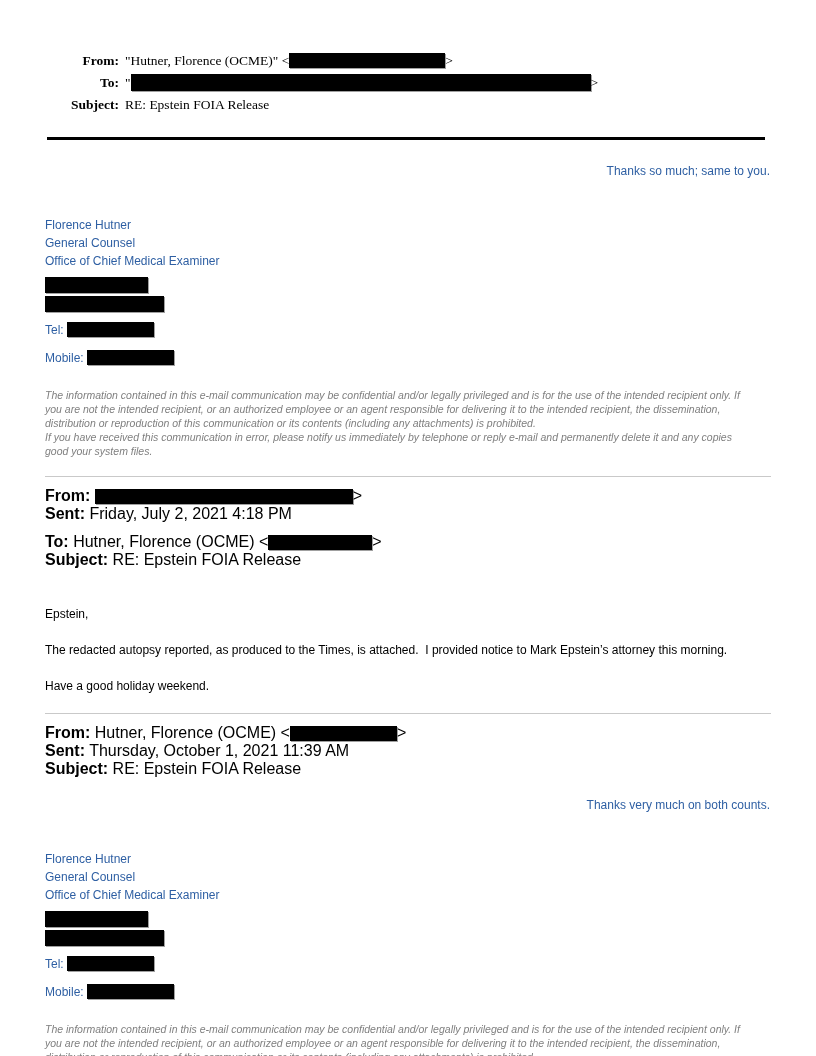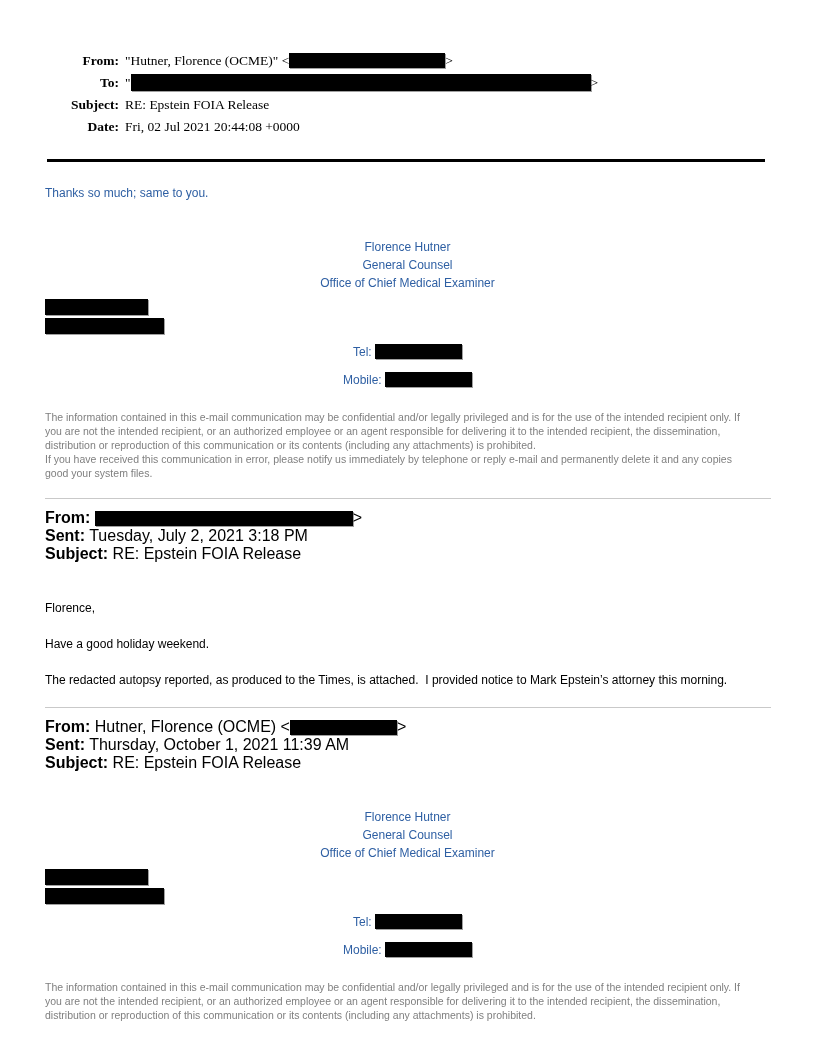--- a/index.html
+++ b/index.html
@@ -51,37 +51,38 @@
   }
   .quote-divider {
     border: none;
     border-top: 1px solid #c9c9c9;
     width: 726px;
     margin: 18px 0 5px 0;
   }
 
   
   .body-text { font-size: 12px; line-height: 18px; }
-  .blue { color: #2E5FA3; }
+  .blue { color: #2E5FA3; text-align: right; }
   .mt-line { margin-top: 18px; }
   .mt-2line { margin-top: 36px; }
   .reply-first { margin-top: 22px; }
   .para { max-width: 725px; }
 
   
   .signature { font-size: 12px; line-height: 18px; margin-top: 36px; }
-  .sig-line { color: #2E5FA3; text-align: center; }
+  .sig-line { color: #2E5FA3; }
 
   
   .disclaimer {
     color: #7f7f7f;
     font-size: 10.5px;
     line-height: 14px;
     max-width: 712px;
     margin-top: 20px;
+    font-style: italic;
   }
   .disclaimer span { display: block; }
 
   
   .quoted-header { font-size: 16px; line-height: 18px; }
   .qlabel { font-weight: bold; }
 </style>
 </head>
 <body>
 
@@ -90,24 +91,20 @@
     <span class="hlabel">From:</span>
     <span class="hvalue"><span>"Hutner, Florence (OCME)" &lt;</span><span class="redact" style="width:156px"></span><span>&gt;</span></span>
   </div>
   <div class="hrow">
     <span class="hlabel">To:</span>
     <span class="hvalue"><span>"</span><span class="redact tall" style="width:460px"></span><span>&gt;</span></span>
   </div>
   <div class="hrow">
     <span class="hlabel">Subject:</span>
     <span class="hvalue">RE: Epstein FOIA Release</span>
-  </div>
-  <div class="hrow">
-    <span class="hlabel">Date:</span>
-    <span class="hvalue">Fri, 02 Jul 2021 20:44:08 +0000</span>
   </div>
 </div>
 
 <div class="thick-rule"></div>
 
 <div class="body-text">
   <div class="blue reply-first">Thanks so much; same to you.</div>
 
   <div class="signature">
     <div class="sig-line">Florence Hutner</div>
@@ -120,35 +117,37 @@
   </div>
 
   <div class="disclaimer">
     <span>The information contained in this e-mail communication may be confidential and/or legally privileged and is for the use of the intended recipient only. If you are not the intended recipient, or an authorized employee or an agent responsible for delivering it to the intended recipient, the dissemination, distribution or reproduction of this communication or its contents (including any attachments) is prohibited.</span>
     <span>If you have received this communication in error, please notify us immediately by telephone or reply e-mail and permanently delete it and any copies good your system files.</span>
   </div>
 
   <hr class="quote-divider">
   <div class="quoted-header">
     <div class="redact-line"><span class="qlabel">From:</span> <span class="redact" style="width:258px"></span><span>&gt;</span></div>
-    <div><span class="qlabel">Sent:</span> <span>Tuesday, July 2, 2021 3:18 PM</span></div>
+    <div><span class="qlabel">Sent:</span> <span>Friday, July 2, 2021 4:18 PM</span></div>
+    <div class="redact-line"><span class="qlabel">To:</span> <span>Hutner, Florence (OCME) &lt;</span><span class="redact" style="width:104px"></span><span>&gt;</span></div>
     <div><span class="qlabel">Subject:</span> <span>RE: Epstein FOIA Release</span></div>
   </div>
 
-  <div class="mt-2line">Florence,</div>
+  <div class="mt-2line">Epstein,</div>
+  <div class="mt-line para">The redacted autopsy reported, as produced to the Times, is attached.&nbsp; I provided notice to Mark Epstein’s attorney this morning.</div>
   <div class="mt-line">Have a good holiday weekend.</div>
-  <div class="mt-line para">The redacted autopsy reported, as produced to the Times, is attached.&nbsp; I provided notice to Mark Epstein’s attorney this morning.</div>
 
   <hr class="quote-divider">
   <div class="quoted-header">
     <div class="redact-line"><span class="qlabel">From:</span> <span>Hutner, Florence (OCME) &lt;</span><span class="redact" style="width:107px"></span><span>&gt;</span></div>
     <div><span class="qlabel">Sent:</span> <span>Thursday, October 1, 2021 11:39 AM</span></div>
     <div><span class="qlabel">Subject:</span> <span>RE: Epstein FOIA Release</span></div>
   </div>
 
+  <div class="blue mt-line">Thanks very much on both counts.</div>
 
   <div class="signature">
     <div class="sig-line">Florence Hutner</div>
     <div class="sig-line">General Counsel</div>
     <div class="sig-line">Office of Chief Medical Examiner</div>
     <div class="redact-block" style="width:103px; margin-top:7px;"></div>
     <div class="redact-block" style="width:119px"></div>
     <div class="sig-line redact-line"><span>Tel:</span> <span class="redact" style="width:87px"></span></div>
     <div class="sig-line redact-line"><span>Mobile:</span> <span class="redact" style="width:87px"></span></div>
   </div>

